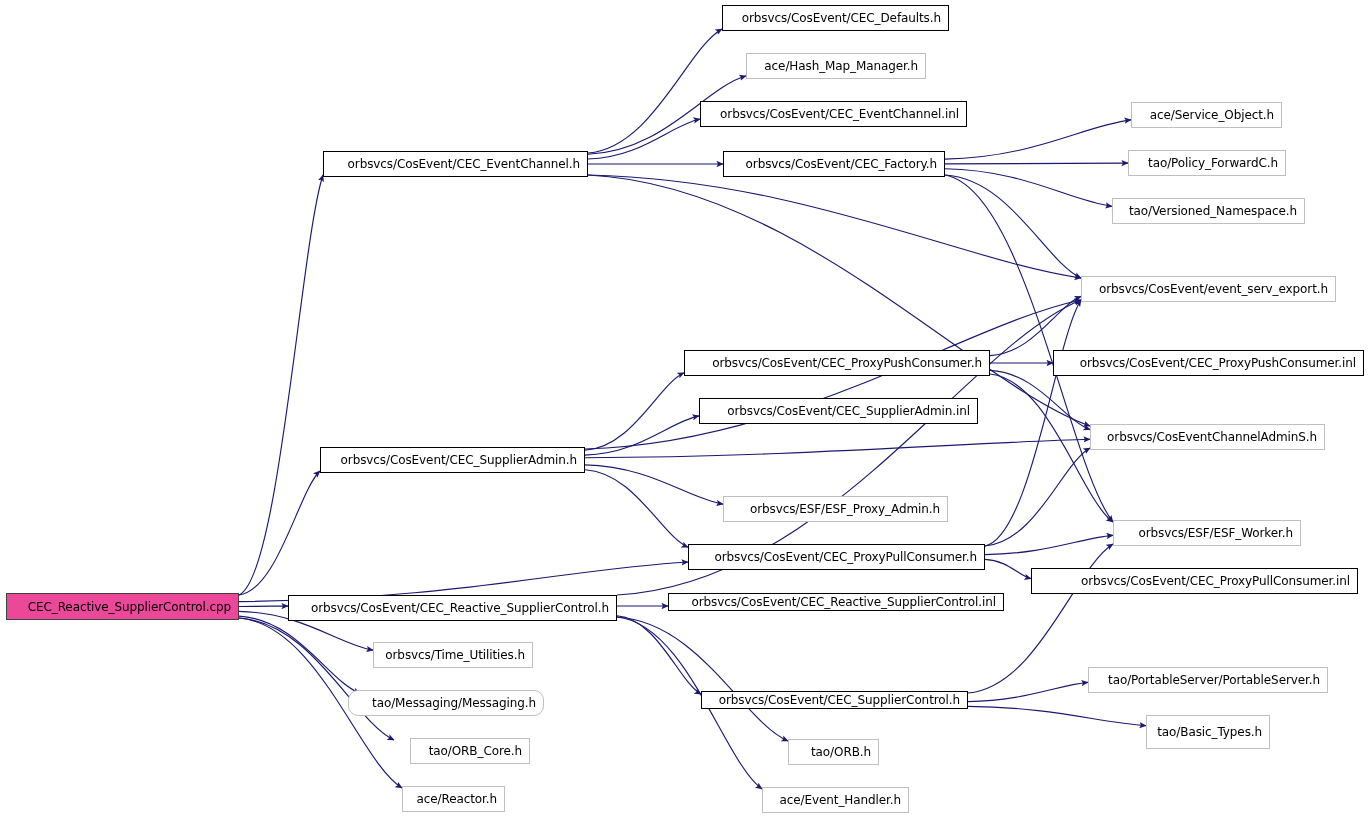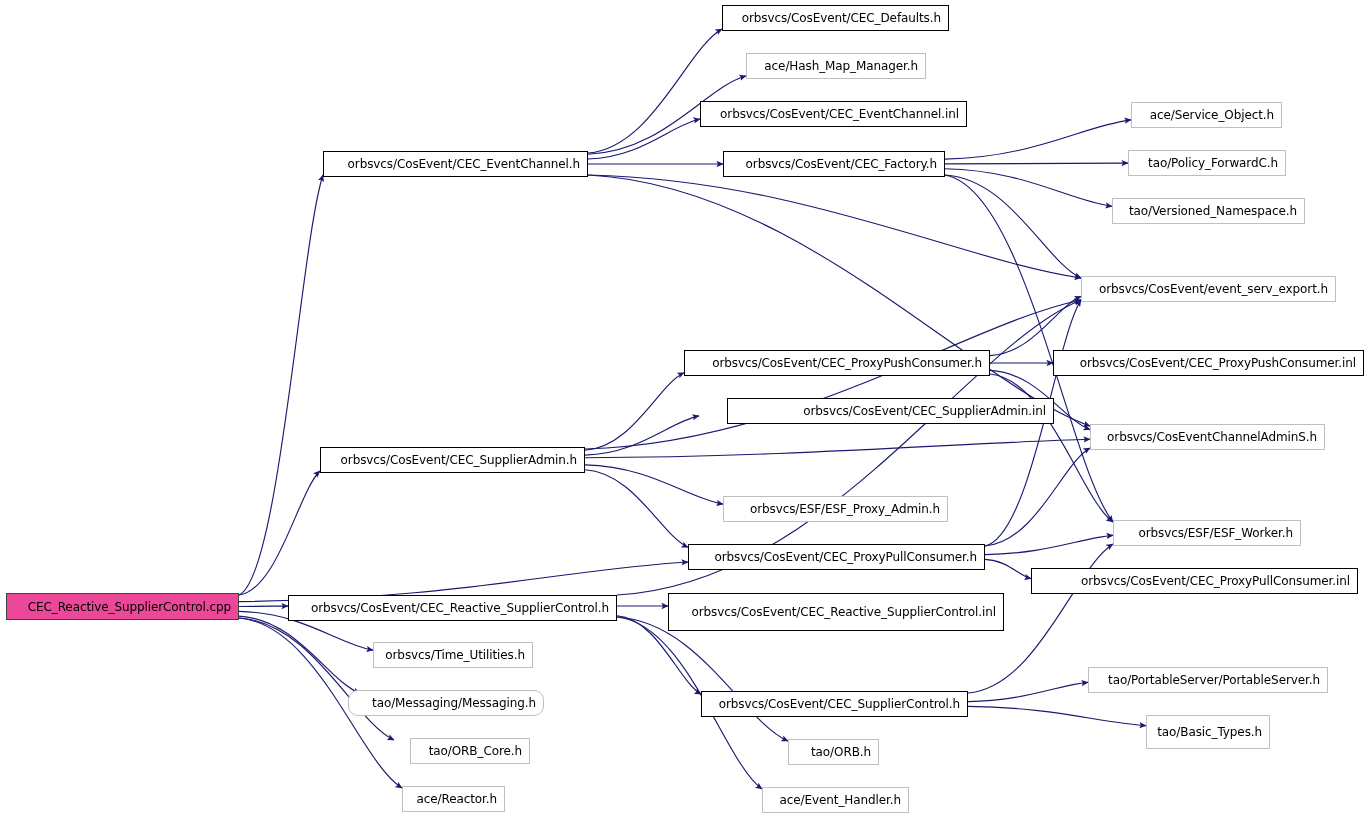--- a/index.html
+++ b/index.html
@@ -133,21 +133,21 @@
       </div>
       <div class="node" style="left: 1081px; top: 276px; width: 255px; height: 26px;">
         <span class="node-label">orbsvcs/CosEvent/event_serv_export.h</span>
       </div>
       <div class="node strong" style="left: 684px; top: 350px; width: 306px; height: 26px;">
         <span class="node-label">orbsvcs/CosEvent/CEC_ProxyPushConsumer.h</span>
       </div>
       <div class="node strong" style="left: 1053px; top: 350px; width: 311px; height: 26px;">
         <span class="node-label">orbsvcs/CosEvent/CEC_ProxyPushConsumer.inl</span>
       </div>
-      <div class="node strong" style="left: 699px; top: 398px; width: 327px; height: 26px; margin-left: 28px;">
+      <div class="node strong" style="left: 699px; top: 398px; width: 279px; height: 26px;">
         <span class="node-label">orbsvcs/CosEvent/CEC_SupplierAdmin.inl</span>
       </div>
       <div class="node" style="left: 1090px; top: 424px; width: 235px; height: 26px;">
         <span class="node-label">orbsvcs/CosEventChannelAdminS.h</span>
       </div>
       <div class="node strong" style="left: 320px; top: 447px; width: 265px; height: 26px;">
         <span class="node-label">orbsvcs/CosEvent/CEC_SupplierAdmin.h</span>
       </div>
       <div class="node" style="left: 723px; top: 496px; width: 225px; height: 26px; padding-left: 28px;">
         <span class="node-label">orbsvcs/ESF/ESF_Proxy_Admin.h</span>
@@ -157,30 +157,30 @@
       </div>
       <div class="node strong" style="left: 688px; top: 544px; width: 297px; height: 26px;">
         <span class="node-label">orbsvcs/CosEvent/CEC_ProxyPullConsumer.h</span>
       </div>
       <div class="node strong" style="left: 1031px; top: 568px; width: 327px; height: 26px;">
         <span class="node-label">orbsvcs/CosEvent/CEC_ProxyPullConsumer.inl</span>
       </div>
       <div class="node strong" style="left: 288px; top: 595px; width: 329px; height: 26px;">
         <span class="node-label">orbsvcs/CosEvent/CEC_Reactive_SupplierControl.h</span>
       </div>
-      <div class="node strong" style="left: 668px; top: 593px; width: 336px; height: 38px;">
+      <div class="node strong" style="left: 668px; top: 593px; width: 336px; height: 18px;">
         <span class="node-label">orbsvcs/CosEvent/CEC_Reactive_SupplierControl.inl</span>
       </div>
       <div class="node" style="left: 373px; top: 642px; width: 160px; height: 26px;">
         <span class="node-label">orbsvcs/Time_Utilities.h</span>
       </div>
       <div class="node" style="left: 348px; top: 690px; width: 196px; height: 26px; border-radius: 10px;">
         <span class="node-label">tao/Messaging/Messaging.h</span>
       </div>
-      <div class="node strong" style="left: 701px; top: 691px; width: 267px; height: 26px;">
+      <div class="node strong" style="left: 701px; top: 691px; width: 267px; height: 18px;">
         <span class="node-label">orbsvcs/CosEvent/CEC_SupplierControl.h</span>
       </div>
       <div class="node" style="left: 1088px; top: 667px; width: 240px; height: 26px;">
         <span class="node-label">tao/PortableServer/PortableServer.h</span>
       </div>
       <div class="node" style="left: 1146px; top: 715px; width: 124px; height: 34px;">
         <span class="node-label">tao/Basic_Types.h</span>
       </div>
       <div class="node" style="left: 410px; top: 738px; width: 120px; height: 26px;">
         <span class="node-label">tao/ORB_Core.h</span>

